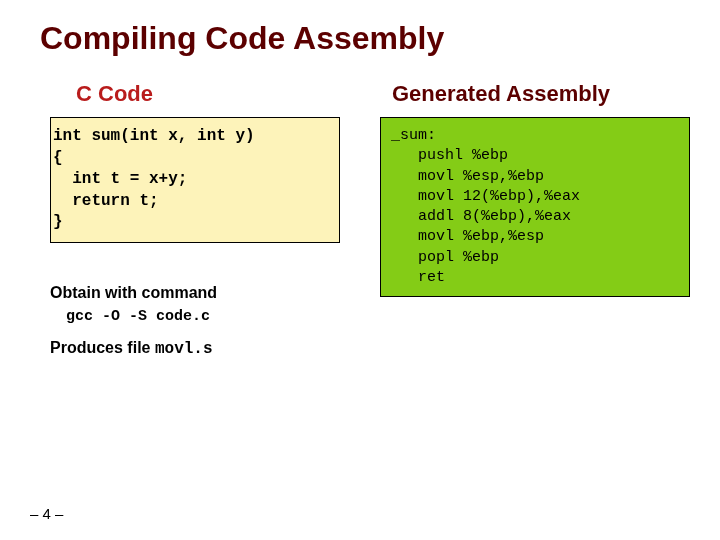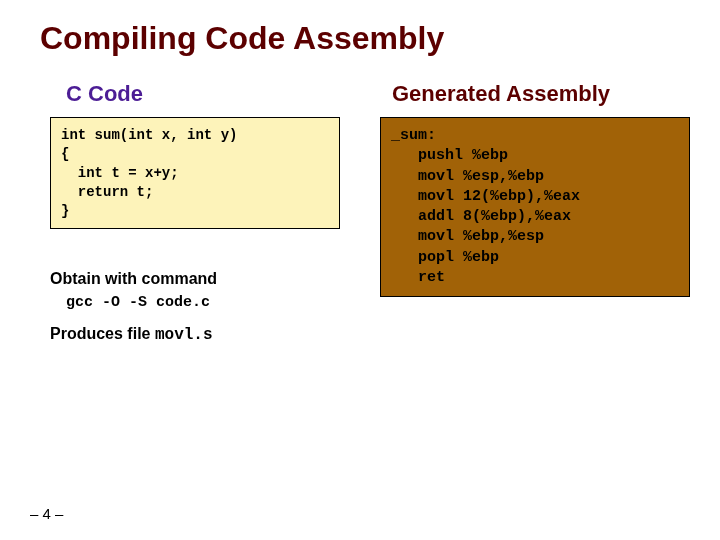--- a/index.html
+++ b/index.html
@@ -25,49 +25,49 @@
     .col-left {
       flex: 0 0 290px;
       margin-left: 20px;
     }
     .col-right {
       flex: 1;
     }
     .section-header {
       font-size: 22px;
       font-weight: bold;
-      color: #4c1d95;
+      color: #b91c1c;
       margin-bottom: 10px;
-      margin-left: 16px;
+      margin-left: 26px;
     }
     .section-header-right {
       font-size: 22px;
       font-weight: bold;
       color: #5c0000;
       margin-bottom: 10px;
       margin-left: 12px;
     }
     .code-box {
       background: #fdf3ba;
       border: 1px solid #000;
-      padding: 8px 10px;
+      padding: 8px 2px;
       font-family: "Courier New", Courier, monospace;
-      font-size: 14px;
+      font-size: 16px;
       font-weight: bold;
       line-height: 1.35;
       white-space: pre;
       color: #000;
     }
     .code-box-right {
-      background: #a16207;
+      background: #84cc16;
       border: 1px solid #000;
       padding: 8px 10px;
       font-family: "Courier New", Courier, monospace;
       font-size: 15px;
-      font-weight: bold;
+      font-weight: normal;
       line-height: 1.35;
       white-space: pre;
       color: #000;
     }
     .obtain {
       margin-top: 41px;
       margin-left: 0px;
       font-size: 16px;
       font-weight: bold;
       color: #000;

